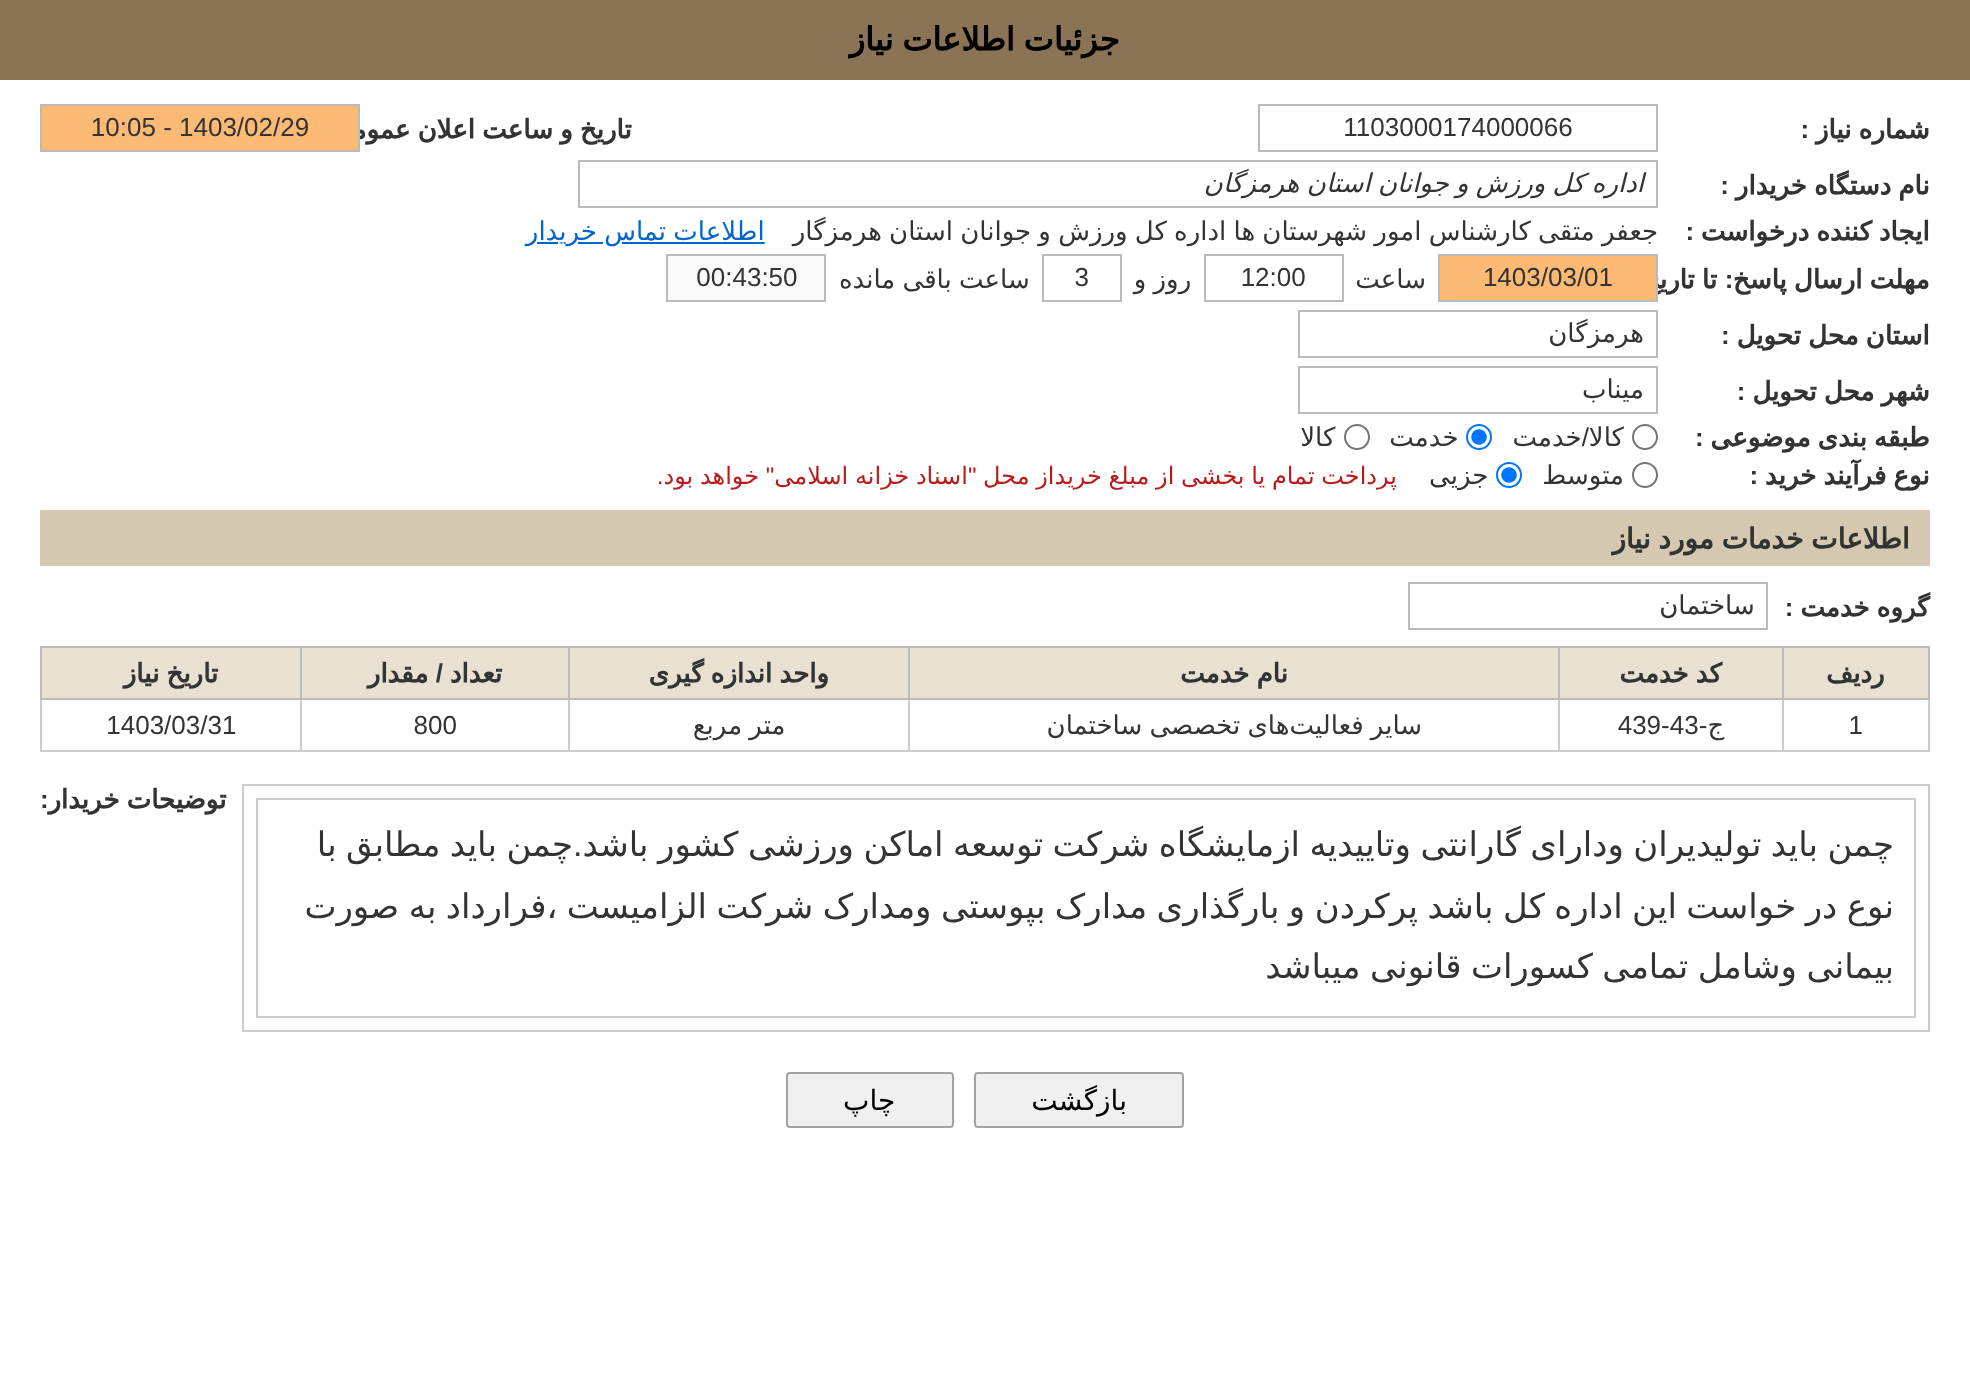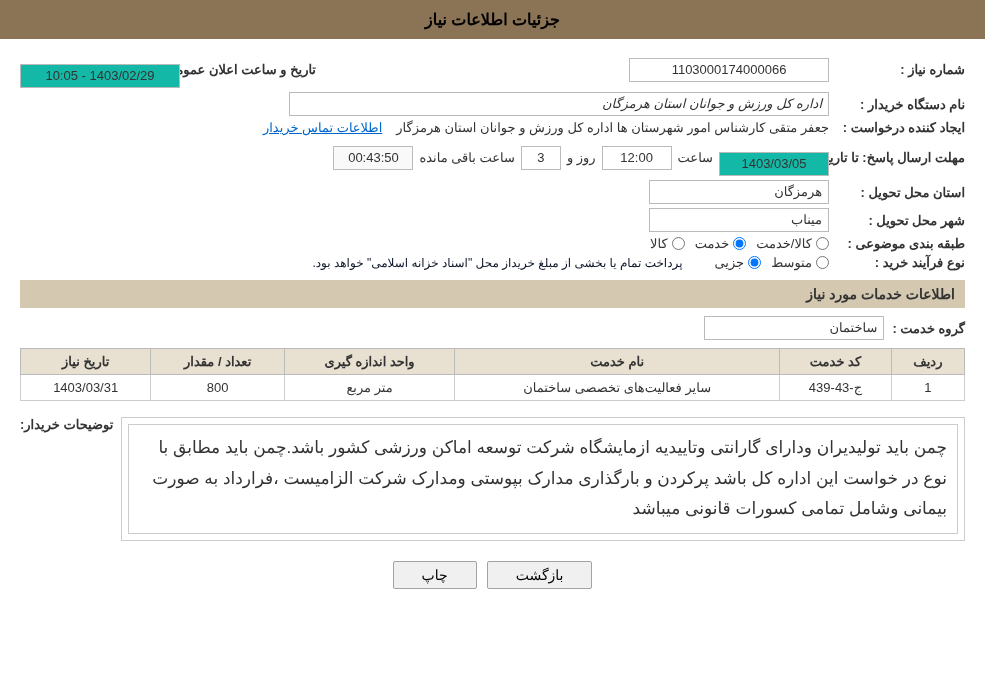--- a/index.html
+++ b/index.html
@@ -42,27 +42,26 @@
       min-width: 180px;
       height: 24px;
       text-align: right;
     }
     .input-box-wide {
       min-width: 400px;
       font-style: italic;
     }
     .date-box {
       border: 1px solid #bbb;
-      background: #14b8a6;
+      background: #fdba74;
       padding: 3px 21px;
       display: inline-block;
       min-width: 160px;
       height: 24px;
       text-align: center;
-      margin-top: 13px;
     }
     .blue-link {
       color: #0066cc;
       text-decoration: underline;
       cursor: pointer;
     }
     .section-header {
       background: #d4c9b0;
       padding: 6px 10px;
       font-weight: bold;
@@ -210,21 +209,21 @@
     </div>
 
     <div class="top-info-row">
       <span class="label-cell">ایجاد کننده درخواست :</span>
       <span style="color:#333;">جعفر متقی کارشناس امور شهرستان ها اداره کل ورزش و جوانان استان هرمزگار</span>
       <span class="blue-link" style="margin-right:8px;">اطلاعات تماس خریدار</span>
     </div>
 
     <div class="top-info-row">
       <span class="label-cell">مهلت ارسال پاسخ: تا تاریخ:</span>
-      <div class="input-box date-box" style="min-width:110px;">1403/03/05</div>
+      <div class="input-box date-box" style="min-width:110px;">1403/03/01</div>
       <span>ساعت</span>
       <div class="input-box" style="min-width:70px;text-align:center;">12:00</div>
       <span>روز و</span>
       <div class="input-box" style="min-width:40px;text-align:center;">3</div>
       <span>ساعت باقی مانده</span>
       <div class="input-box" style="min-width:80px;text-align:center;background:#f9f9f9;">00:43:50</div>
     </div>
 
     <div class="top-info-row">
       <span class="label-cell">استان محل تحویل :</span>
@@ -259,21 +258,21 @@
       <div class="radio-group">
         <div class="radio-item">
           <input type="radio" name="purchase_type" value="motavasset" style="">
           <label>متوسط</label>
         </div>
         <div class="radio-item">
           <input type="radio" name="purchase_type" value="jozi" checked="" style="">
           <label>جزیی</label>
         </div>
       </div>
-      <span style="color:#0f172a;font-size:12px;margin-right:26px;">پرداخت تمام یا بخشی از مبلغ خریداز محل "اسناد خزانه اسلامی" خواهد بود.</span>
+      <span style="color:#b91c1c;font-size:12px;margin-right:10px;">پرداخت تمام یا بخشی از مبلغ خریداز محل "اسناد خزانه اسلامی" خواهد بود.</span>
     </div>
 
 
     <div class="section-header">اطلاعات خدمات مورد نیاز</div>
 
     <div class="group-row">
       <span class="group-label">گروه خدمت :</span>
       <div class="input-box" style="min-width:180px;">ساختمان</div>
     </div>
 

